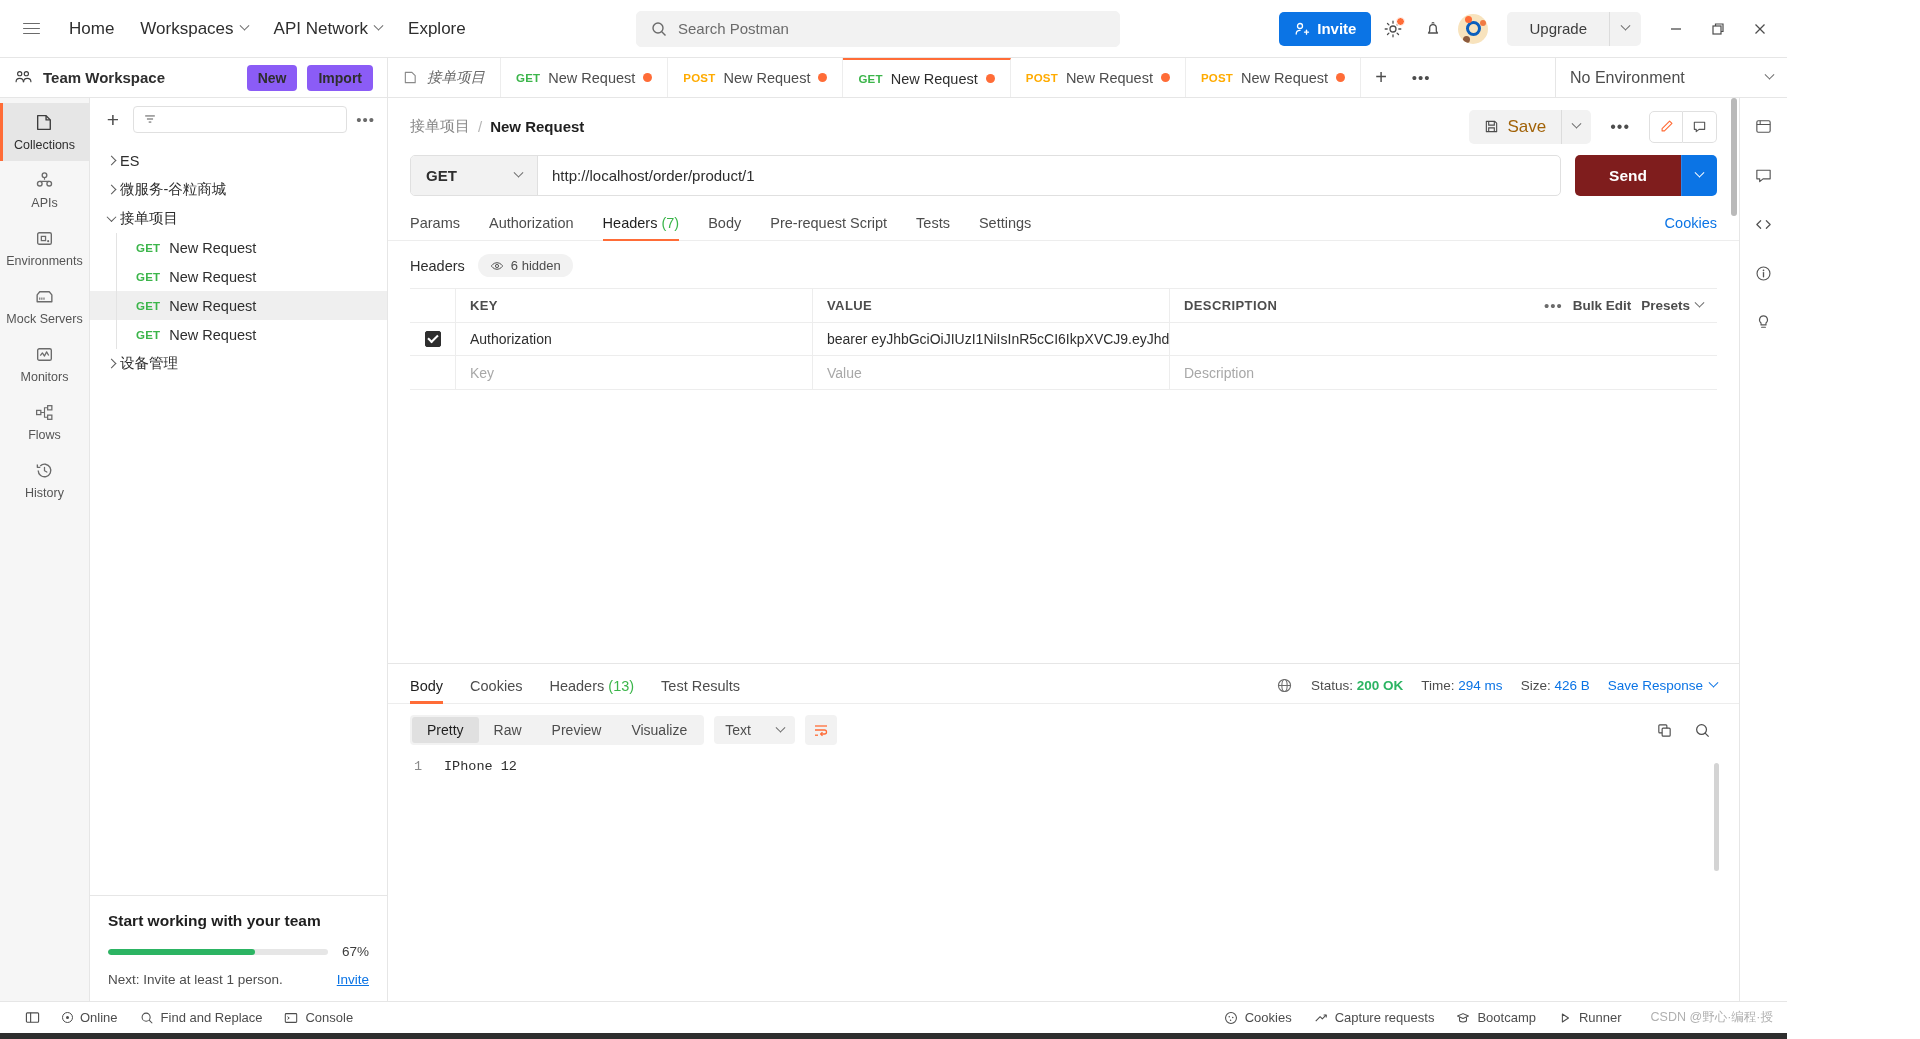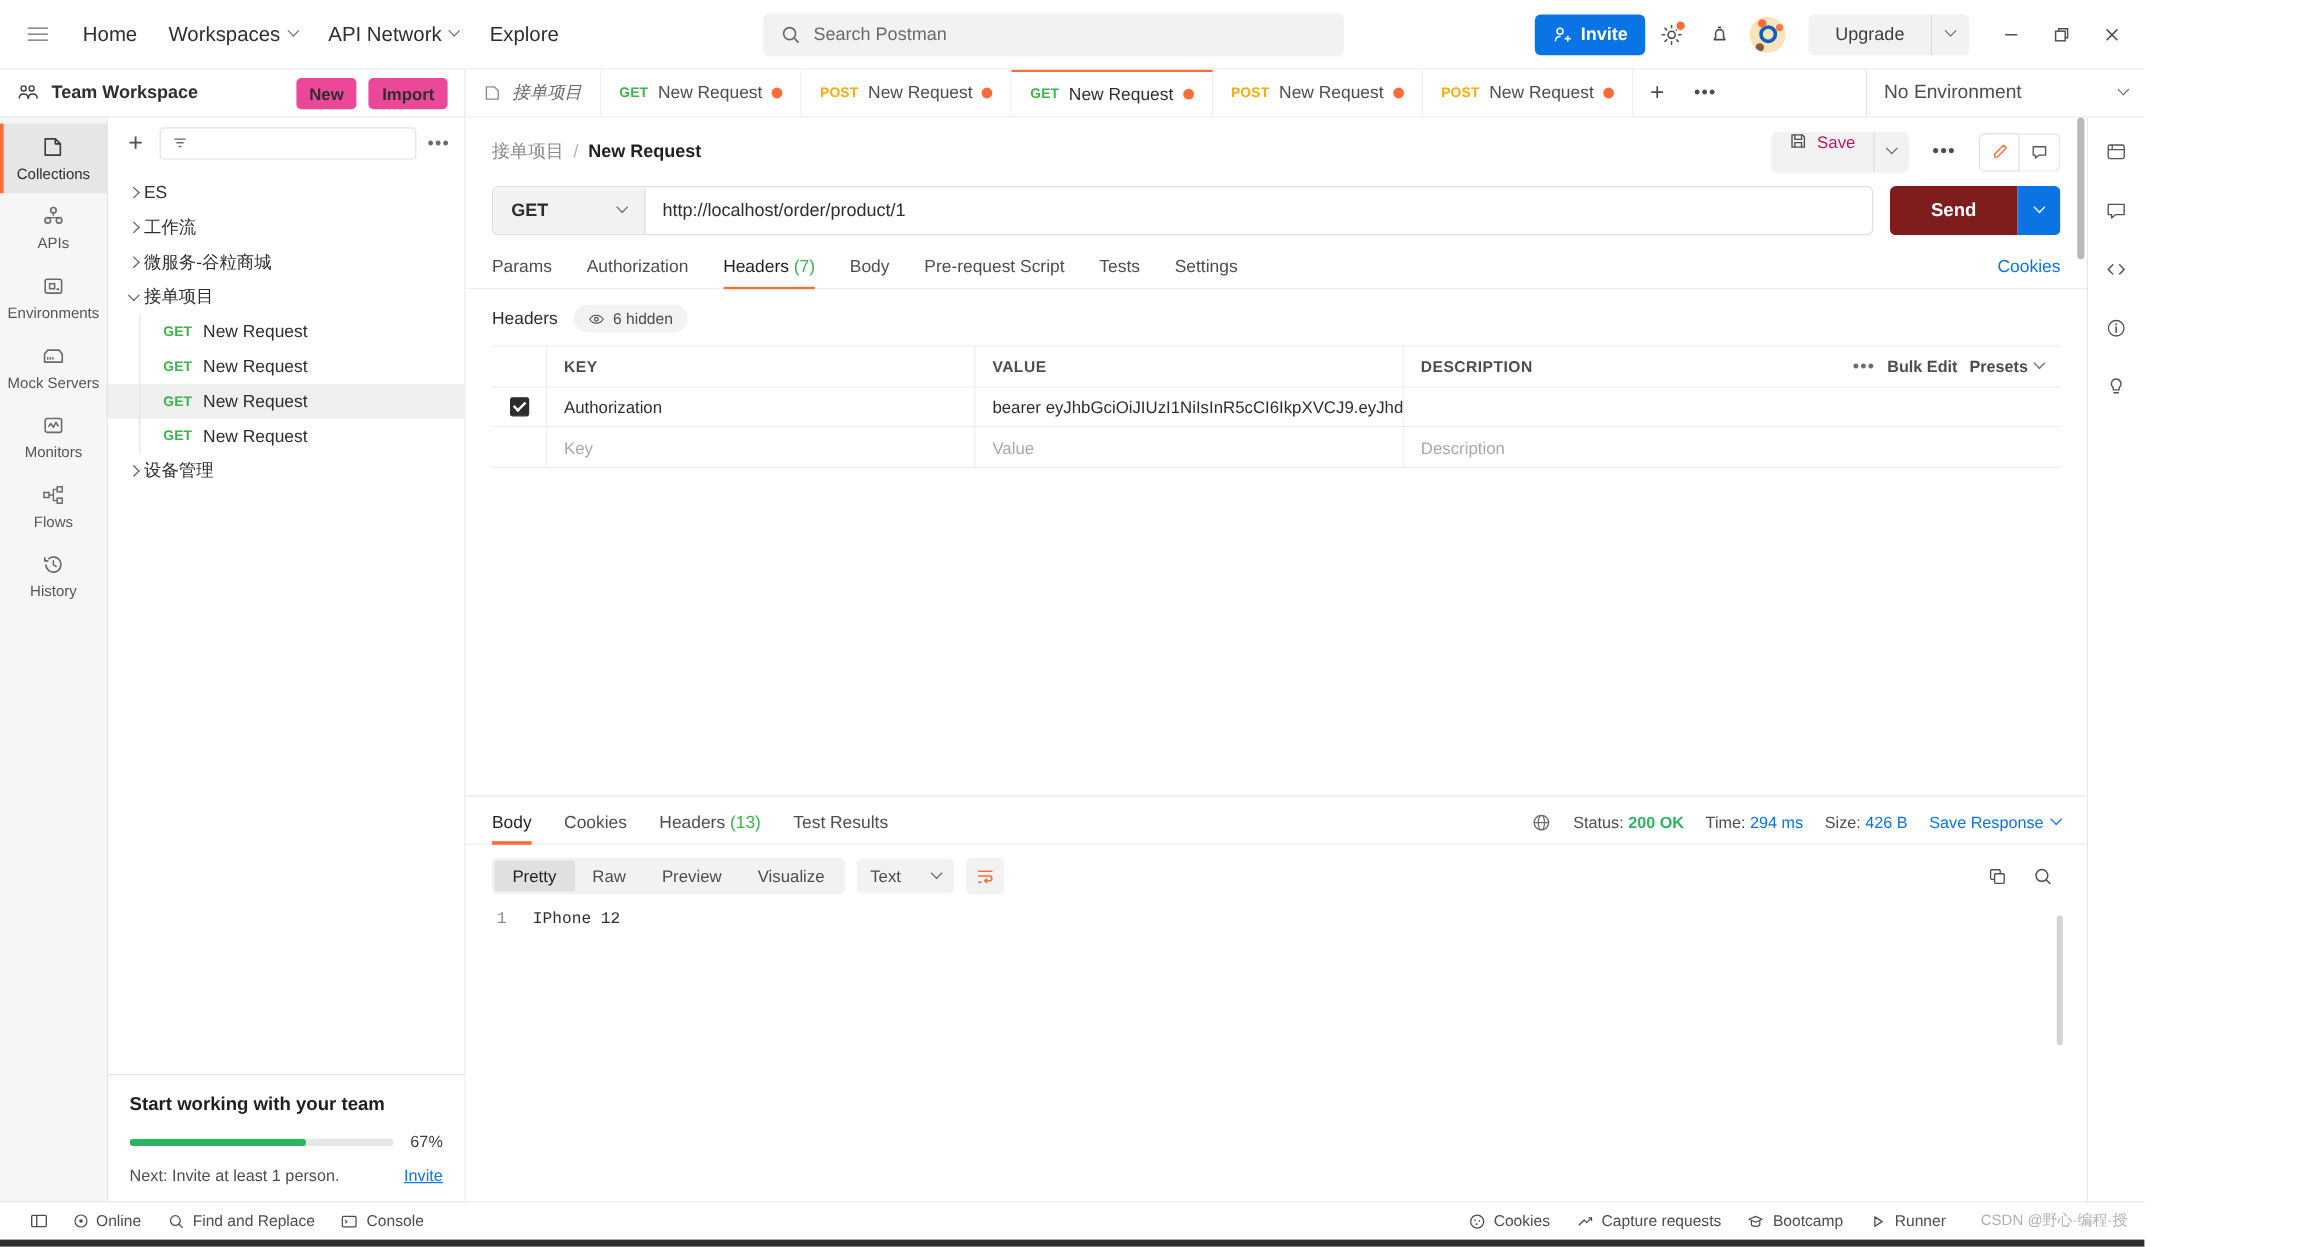--- a/index.html
+++ b/index.html
@@ -71,21 +71,21 @@
     cursor: pointer; color: #4d4d4d; }
 
   
   .wsbar {
     height: 40px; flex: 0 0 40px; display: flex; align-items: center;
     border-bottom: 1px solid #e6e6e6; background: #fff;
   }
   .wsbar-left { width: 388px; display: flex; align-items: center; padding: 0 14px; gap: 10px;
     border-right: 1px solid #e6e6e6; height: 100%; }
   .ws-title { font-size: 15px; font-weight: bold; color: #2e2e2e; flex: 1; }
-  .pill-btn { background: #ec4899; border: none; border-radius: 4px; padding: 5px 11px;
+  .pill-btn { background: #8b5cf6; border: none; border-radius: 4px; padding: 5px 11px;
     font-size: 14px; font-weight: bold; color: #2e2e2e; cursor: pointer; font-family: inherit; }
 
   
   .tabsbar { flex: 1; display: flex; align-items: stretch; height: 100%; min-width: 0; overflow: hidden; }
   .tab {
     display: flex; align-items: center; gap: 8px; padding: 0 15px; height: 100%;
     border-right: 1px solid #ededed; cursor: pointer; position: relative;
     font-size: 14.5px; color: #4d4d4d; white-space: nowrap; background: #fff;
   }
   .tab.active { border-top: 2px solid #ff6c37; color: #2e2e2e; }
@@ -151,22 +151,22 @@
 
   .req-head { height: 57px; display: flex; align-items: center; padding: 0 22px;
     justify-content: space-between; }
   .bc { font-size: 15px; display: flex; align-items: center; gap: 8px; }
   .bc .crumb { color: #8a8a8a; cursor: pointer; }
   .bc .sep { color: #b5b5b5; }
   .bc .cur { color: #1f1f1f; font-weight: bold; }
   .rh-right { display: flex; align-items: center; gap: 10px; }
   .save-group { display: flex; align-items: stretch; background: #f2f2f2; border-radius: 5px;
     height: 34px; overflow: hidden; }
-  .save-btn { display: flex; align-items: flex-start; gap: 8px; padding: 0 15px; font-size: 14px;
-    color: #be185d; cursor: pointer; }
+  .save-btn { display: flex; align-items: center; gap: 8px; padding: 0 15px; font-size: 17px;
+    color: #a16207; cursor: pointer; }
   .save-caret { width: 30px; display: flex; align-items: center; justify-content: center;
     border-left: 1px solid #dcdcdc; cursor: pointer; }
   .rh-dots { font-size: 16px; color: #4d4d4d; cursor: pointer; padding: 6px 9px; letter-spacing: 1px; }
   .sq-btn { width: 34px; height: 32px; display: flex; align-items: center; justify-content: center;
     border: 1px solid #e0e0e0; cursor: pointer; color: #555; }
   .sq-btn:first-of-type { border-radius: 5px 0 0 5px; }
   .sq-btn:last-of-type { border-radius: 0 5px 5px 0; border-left: none; }
   .sq-btn.on { color: #ff6c37; }
 
   .urlrow { display: flex; align-items: center; gap: 14px; padding: 0 22px 0 22px; }
@@ -530,26 +530,20 @@
         <div class="tnode">
           <span class="chev">
               <i></i>
             </span>
           <span>ES</span>
         </div>
         <div class="tnode">
           <span class="chev">
               <i></i>
             </span>
-          <span>工作流</span>
-        </div>
-        <div class="tnode">
-          <span class="chev">
-              <i></i>
-            </span>
           <span>微服务-谷粒商城</span>
         </div>
         <div class="tnode">
           <span class="chev open">
               <i></i>
             </span>
           <span>接单项目</span>
         </div>
 
         <div class="tnode child">

